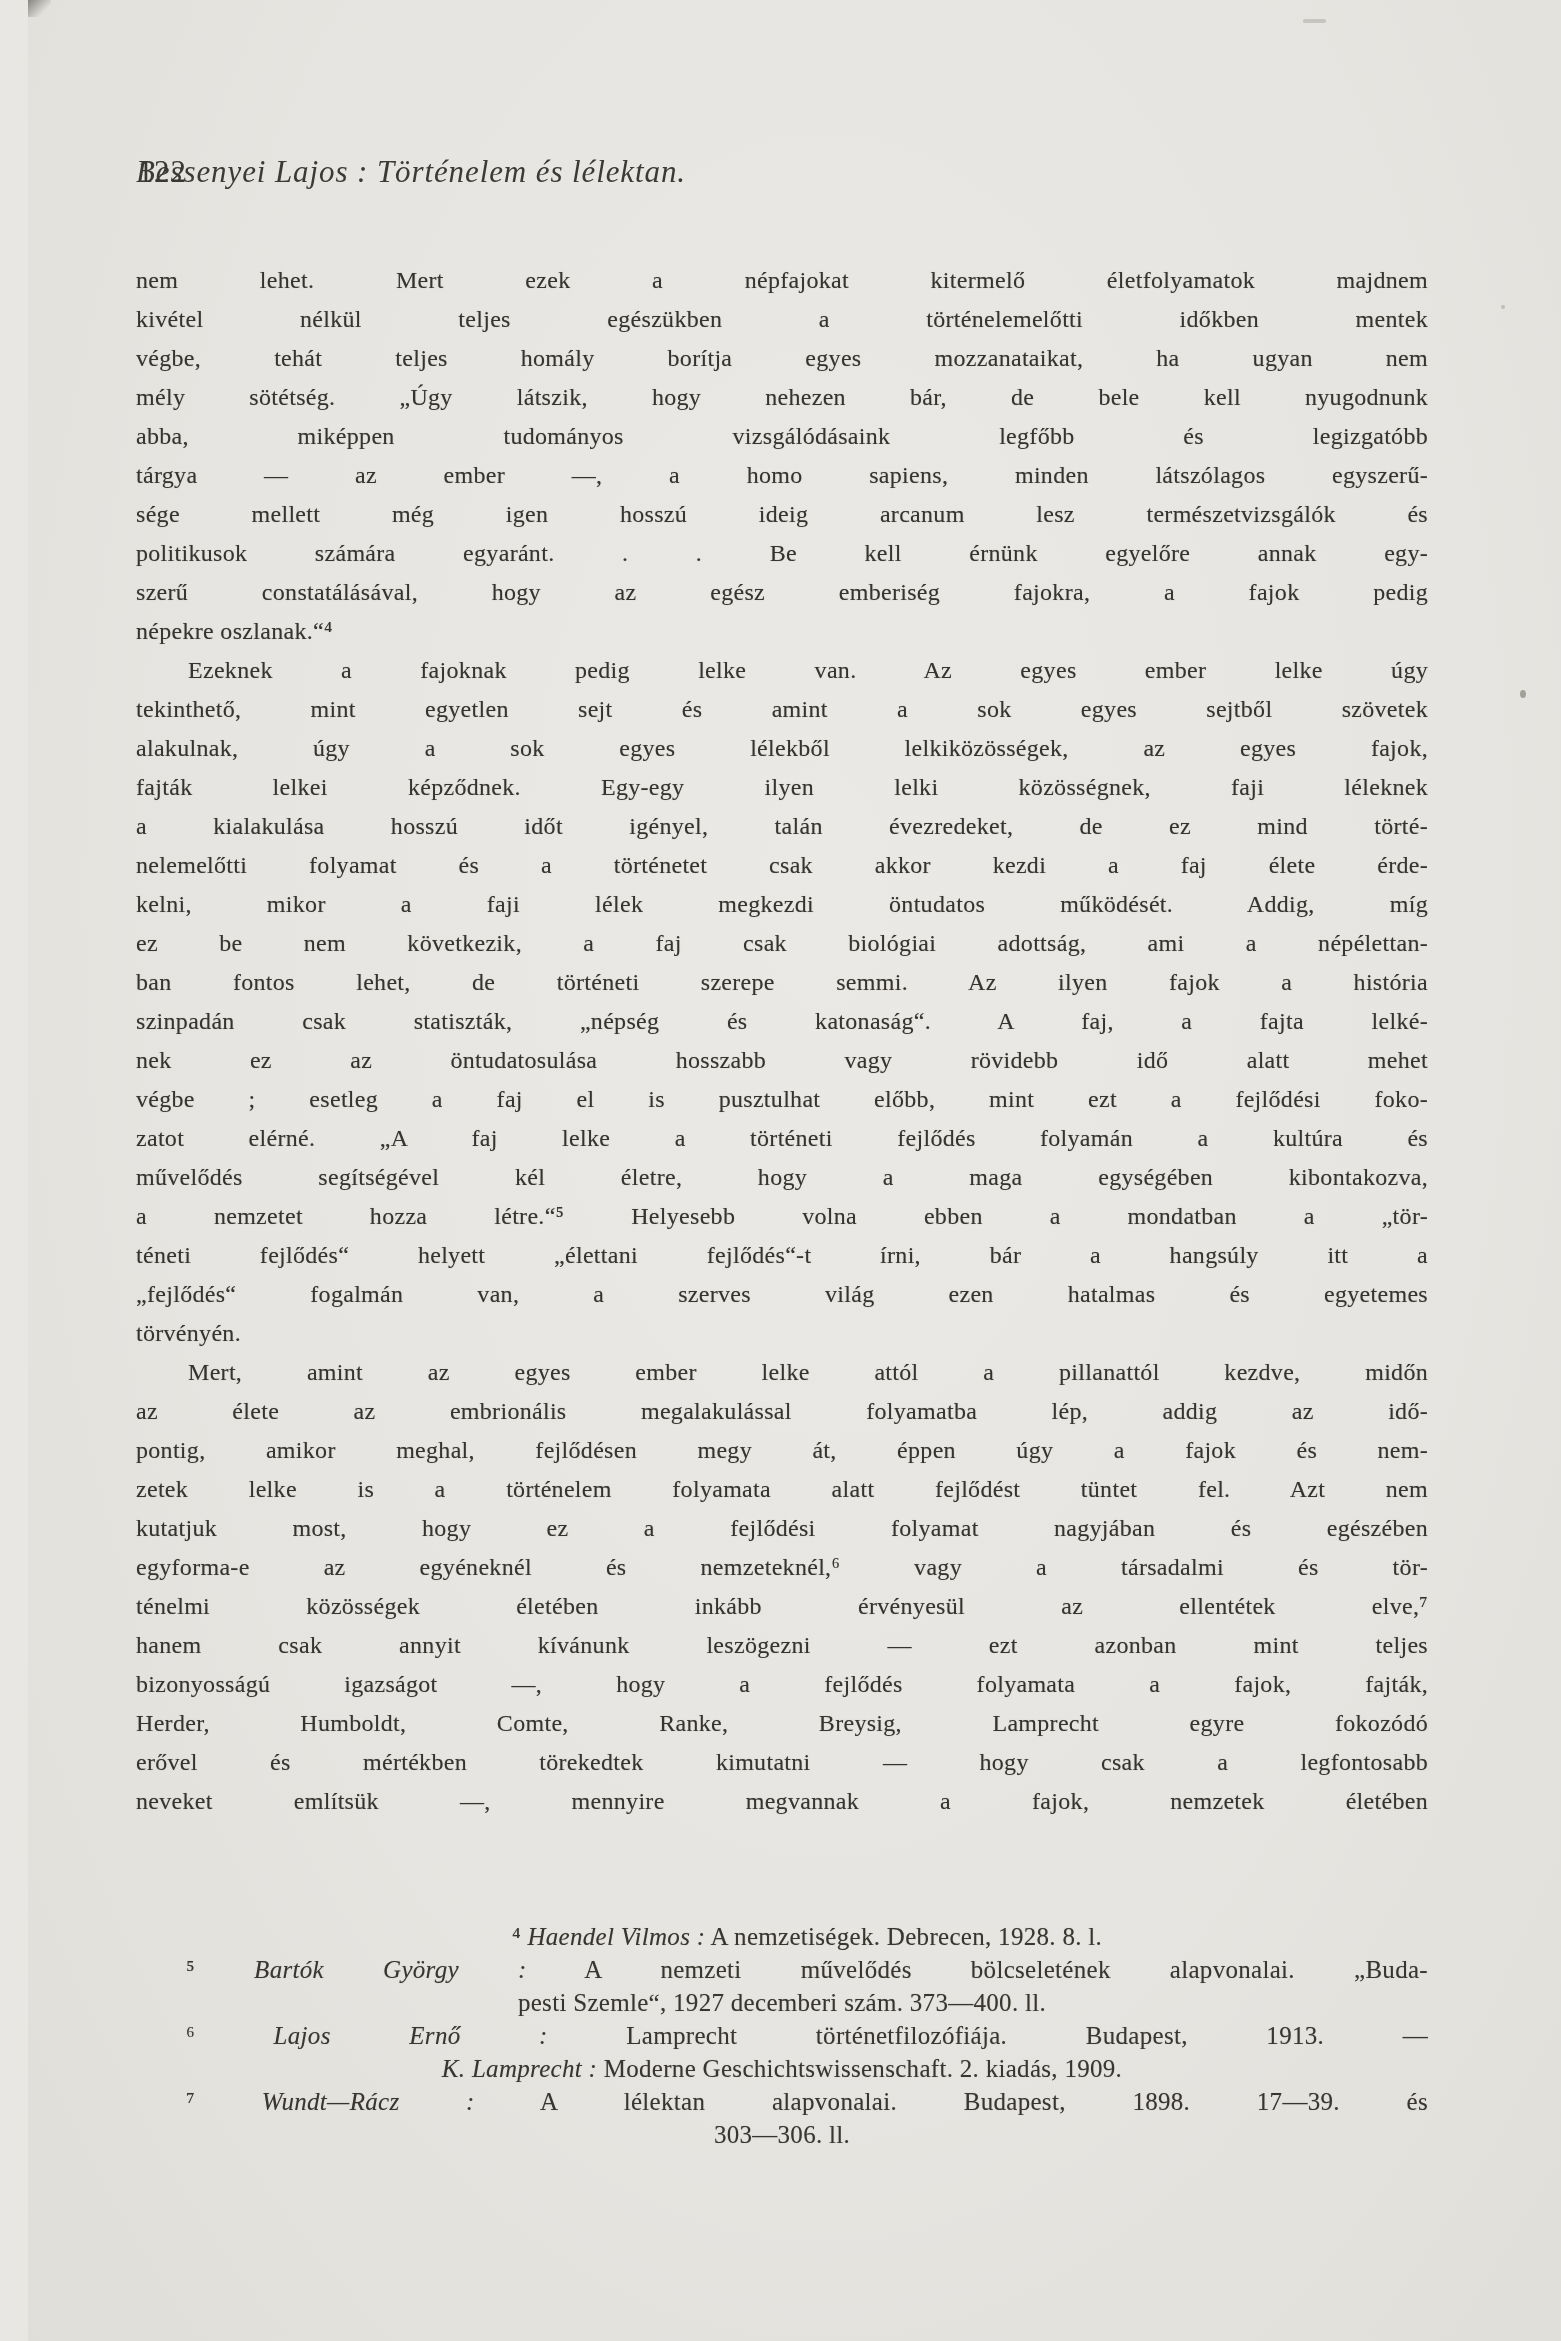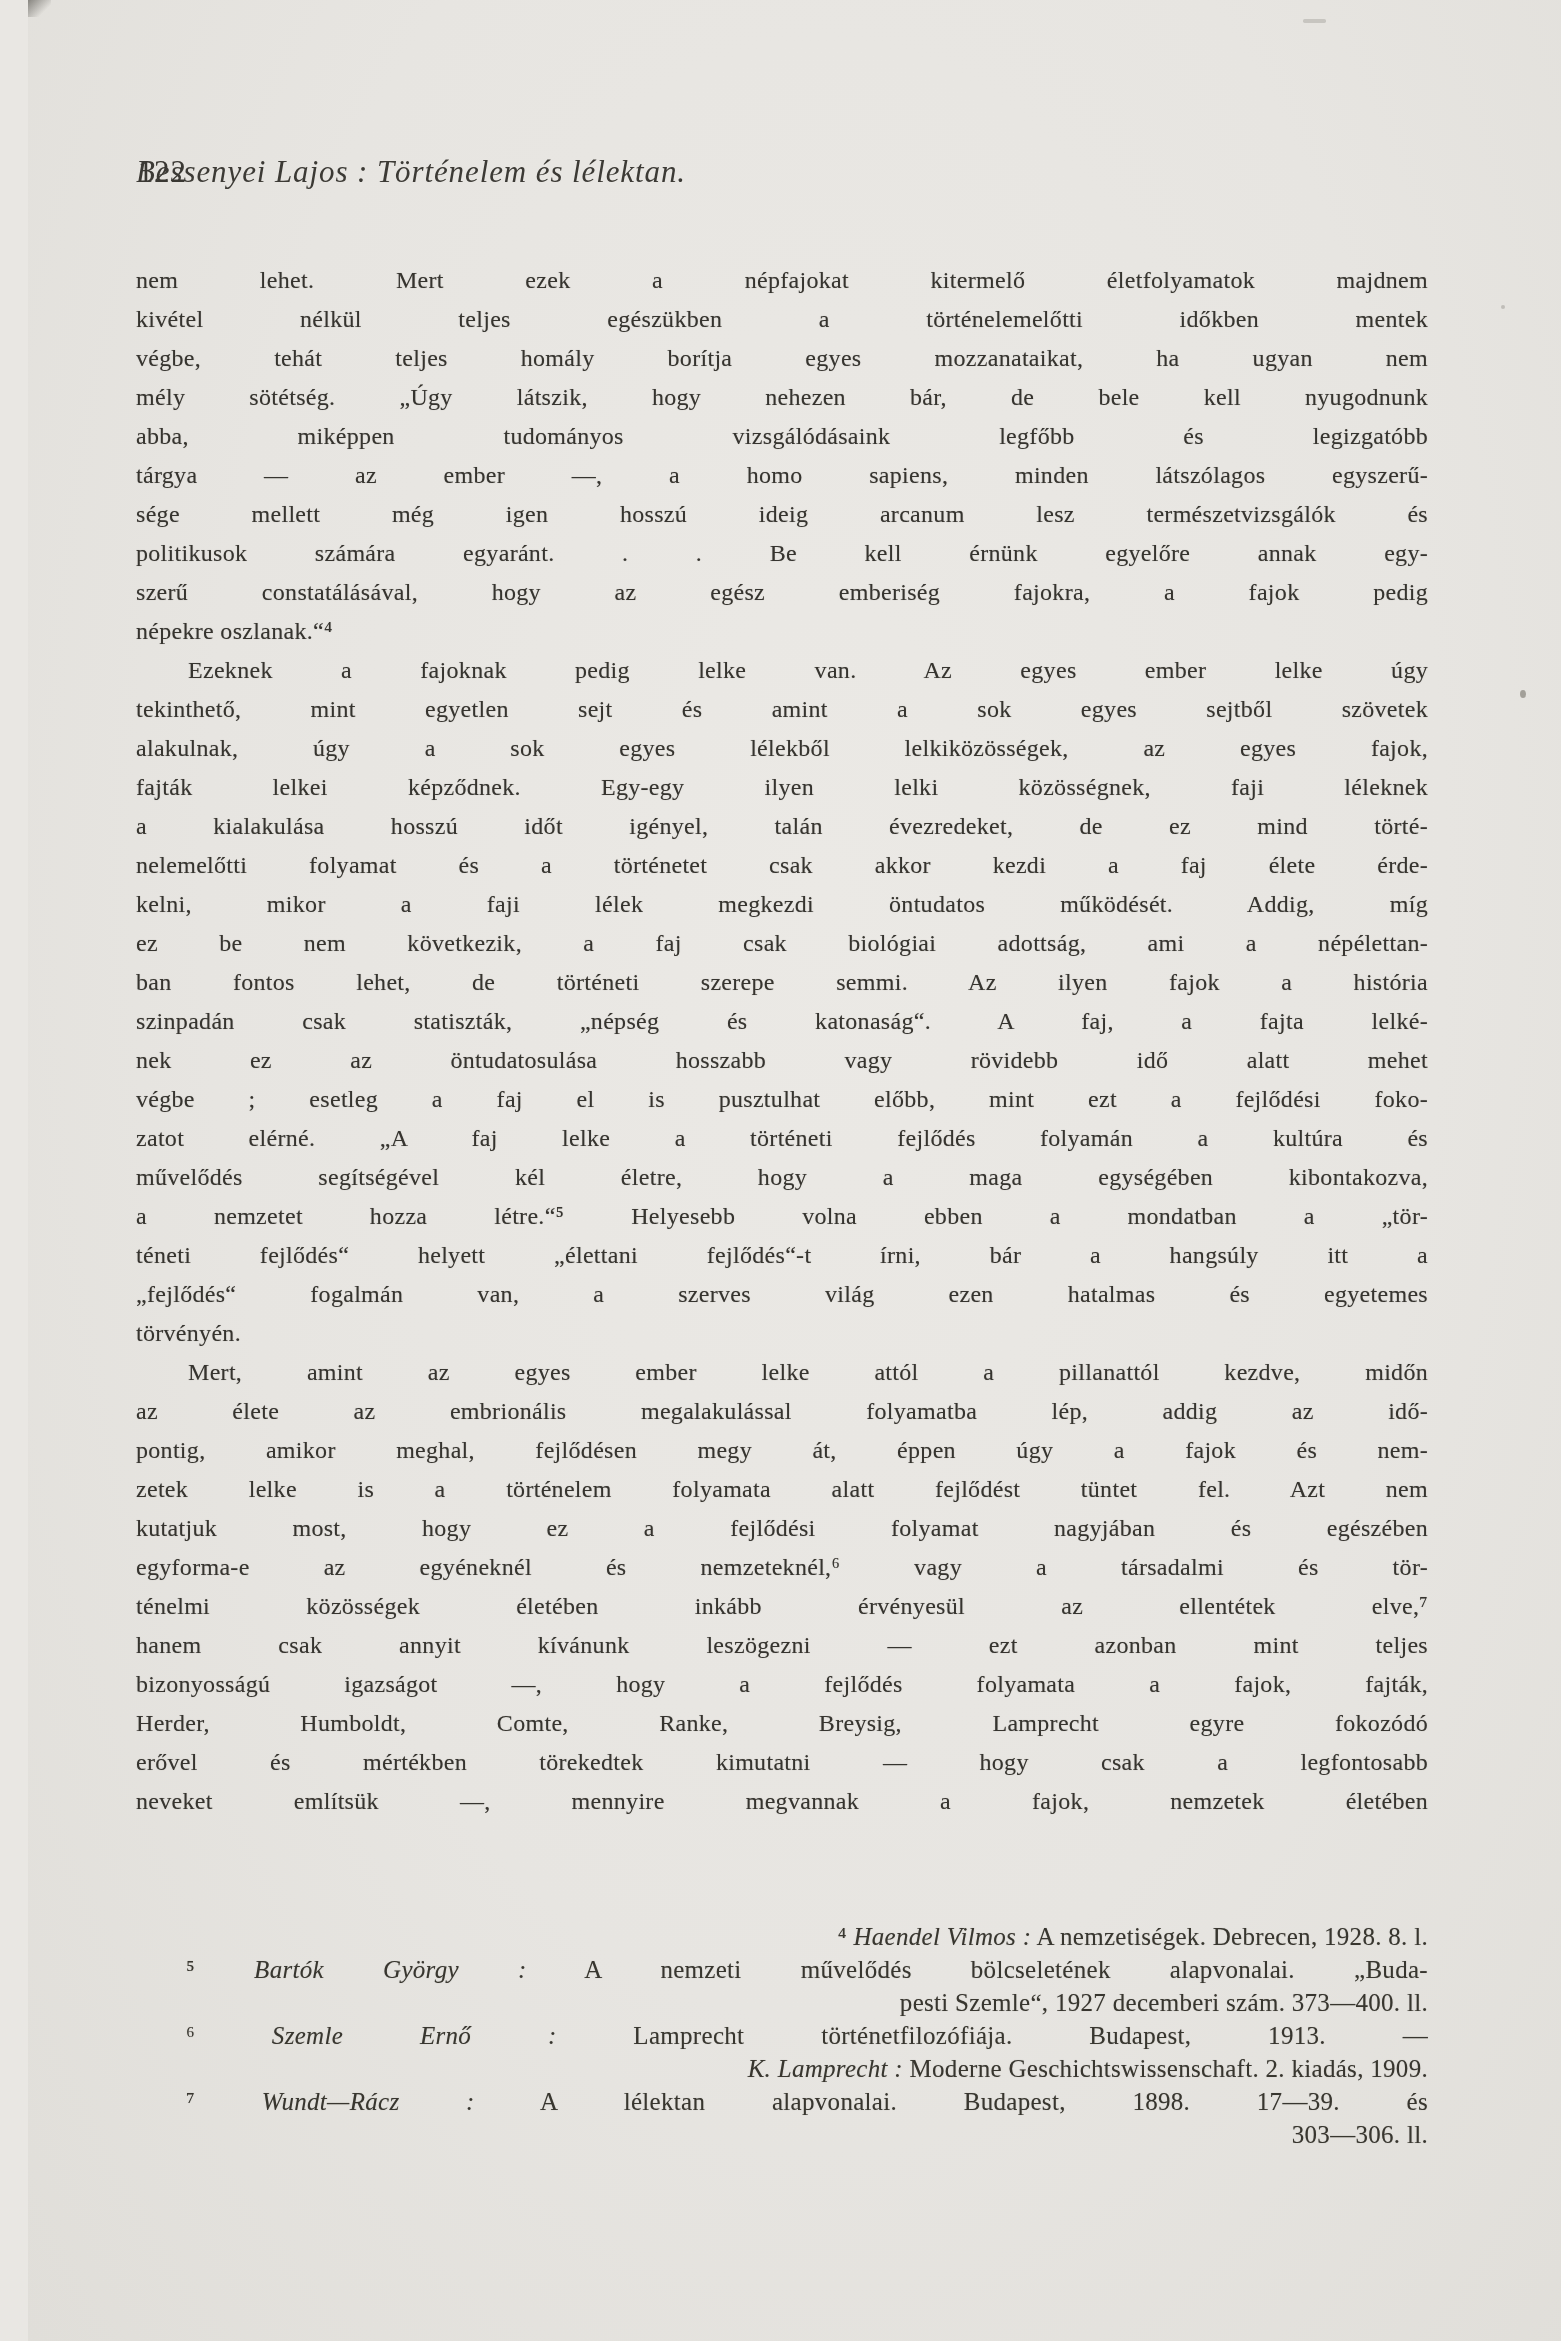--- a/index.html
+++ b/index.html
@@ -45,21 +45,21 @@
   }
   .line.lastline{text-align-last:left;}
   .line.indent{text-indent:52px;}
   .footnotes{
     position:absolute;top:1920px;left:108px;width:1292px;
     font-size:25px;line-height:33px;
     color:#38362f;
     letter-spacing:0.3px;
     text-shadow:0 0 0.9px rgba(54,52,47,0.3);
   }
-  .fn-line{text-align:right;}
+  .fn-line{text-align:center;}
   .fn-line.just{text-align:justify;text-align-last:justify;}
   .fn-line.indent{text-indent:50px;}
   .it{font-style:italic;}
   
   .speck{position:absolute;background:#6b675f;border-radius:50%;opacity:.55;}
   .speck.s1{left:1492px;top:690px;width:6px;height:7.8px;}
   .speck.s2{left:1473px;top:305px;width:4.3px;height:4.3px;opacity:.3;}
   .speck.s3{left:1275px;top:19px;width:22.6px;height:3.5px;opacity:.25;border-radius:1.7px;}
   .corner-shadow{
     position:absolute;left:0;top:0;width:22.6px;height:17.3px;
@@ -126,19 +126,19 @@
         <div class="line">Herder, Humboldt, Comte, Ranke, Breysig, Lamprecht egyre fokozódó</div>
         <div class="line">erővel és mértékben törekedtek kimutatni — hogy csak a legfontosabb</div>
         <div class="line">neveket említsük —, mennyire megvannak a fajok, nemzetek életében</div>
       </div>
     </div>
 
   <div class="footnotes">
       <div class="fn-line indent"><span>⁴ </span><span class="it">Haendel Vilmos :</span><span> A nemzetiségek. Debrecen, 1928. 8. l.</span></div>
       <div class="fn-line just indent"><span>⁵ </span><span class="it">Bartók György :</span><span> A nemzeti művelődés bölcseletének alapvonalai. „Buda-</span></div>
       <div class="fn-line"><span>pesti Szemle“, 1927 decemberi szám. 373—400. ll.</span></div>
-      <div class="fn-line just indent"><span>⁶ </span><span class="it">Szemle Ernő :</span><span> Lamprecht történetfilozófiája. Budapest, 1913. —</span></div>
+      <div class="fn-line just indent"><span>⁶ </span><span class="it">Lajos Ernő :</span><span> Lamprecht történetfilozófiája. Budapest, 1913. —</span></div>
       <div class="fn-line"><span class="it">K. Lamprecht :</span><span> Moderne Geschichtswissenschaft. 2. kiadás, 1909.</span></div>
       <div class="fn-line just indent"><span>⁷ </span><span class="it">Wundt—Rácz :</span><span> A lélektan alapvonalai. Budapest, 1898. 17—39. és</span></div>
       <div class="fn-line"><span>303—306. ll.</span></div>
     </div>
 </div>
 
 
 </body></html>

